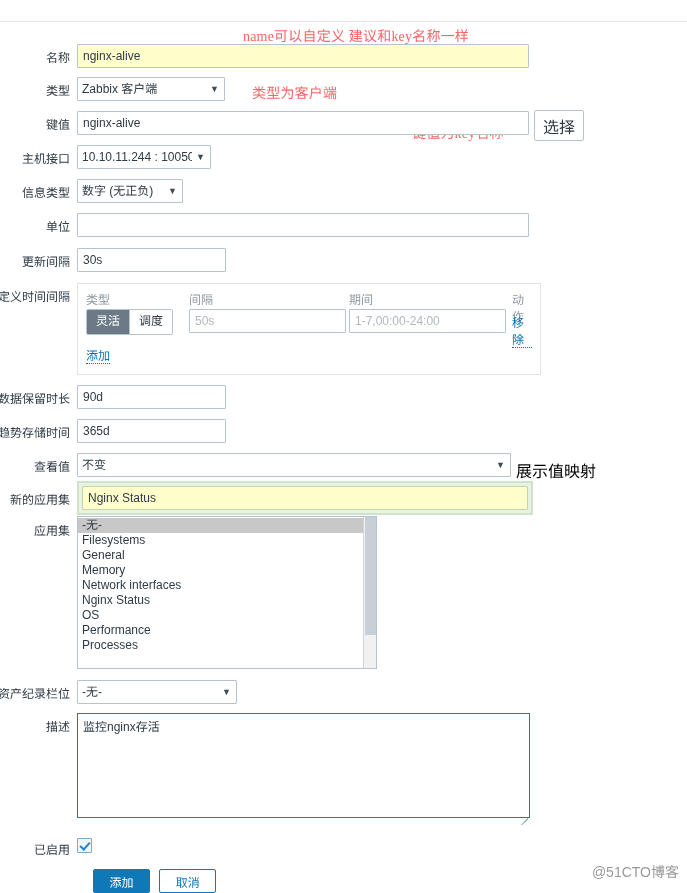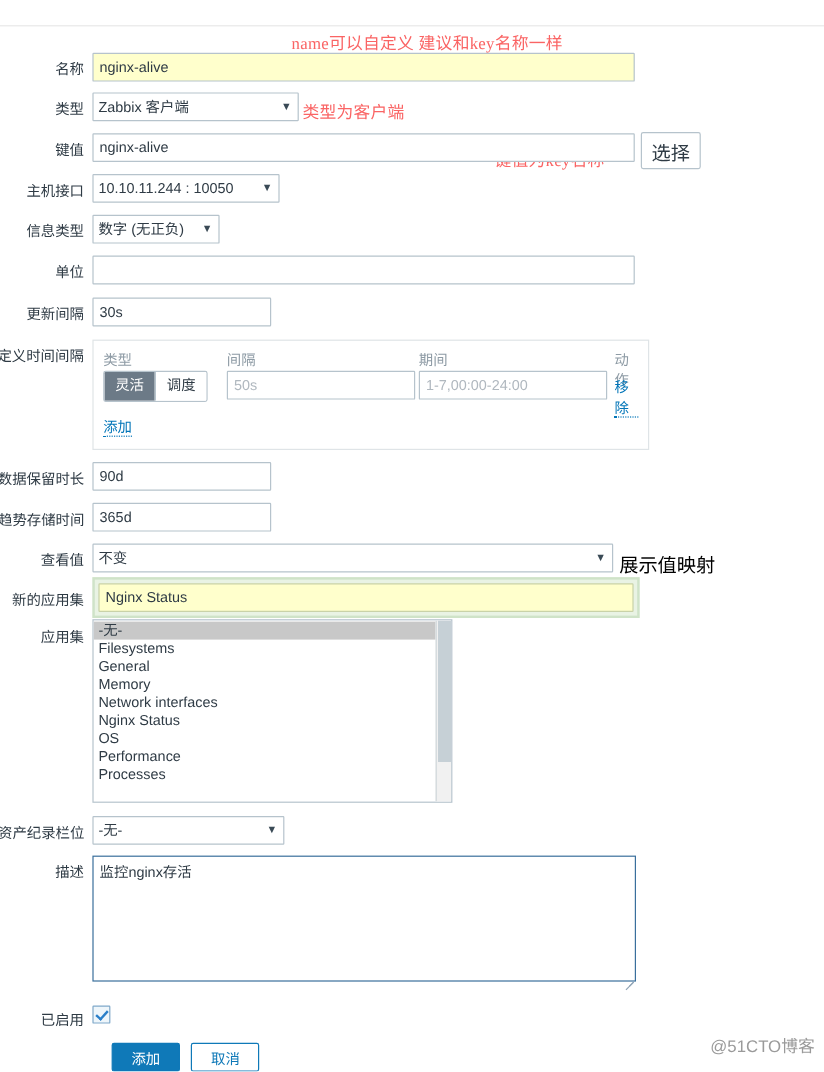--- a/index.html
+++ b/index.html
@@ -357,21 +357,21 @@
     <div class="lbl" style="top:4px;"><span>名称</span></div>
     <div class="ctl" style="top:0;">
       <input class="txt hl" style="width: 452px;" value="nginx-alive">
     </div>
   </div>
 
   <div class="row" style="top:77px;">
     <div class="lbl" style="top:4px;"><span>类型</span></div>
     <div class="ctl" style="top:0;">
       <span class="selwrap">
-        <select class="sel" style="width:172px;">
+        <select class="sel" style="width:148px;">
           <option>Zabbix 客户端</option>
         </select>
         <span class="arrow">▼</span>
       </span>
     </div>
   </div>
 
   <div class="row" style="top:111px;">
     <div class="lbl" style="top:4px;"><span>键值</span></div>
     <div class="ctl" style="top:0;">
@@ -379,21 +379,21 @@
     </div>
     <div style="position:absolute;left:534px;top:-1px;">
       <button class="btn-select">选择</button>
     </div>
   </div>
 
   <div class="row" style="top:145px;">
     <div class="lbl" style="top:4px;"><span>主机接口</span></div>
     <div class="ctl" style="top:0;">
       <span class="selwrap">
-        <select class="sel" style="width:156px;">
+        <select class="sel" style="width:134px;">
           <option>10.10.11.244 : 10050</option>
         </select>
         <span class="arrow">▼</span>
       </span>
     </div>
   </div>
 
   <div class="row" style="top:179px;">
     <div class="lbl" style="top:4px;"><span>信息类型</span></div>
     <div class="ctl" style="top:0;">

